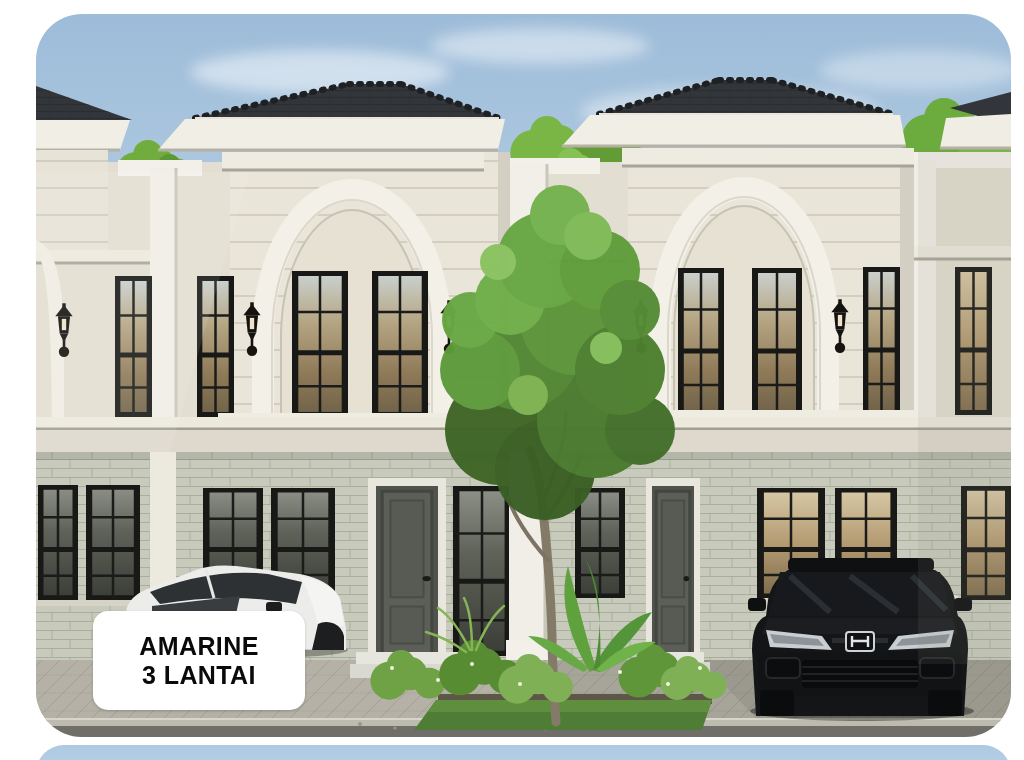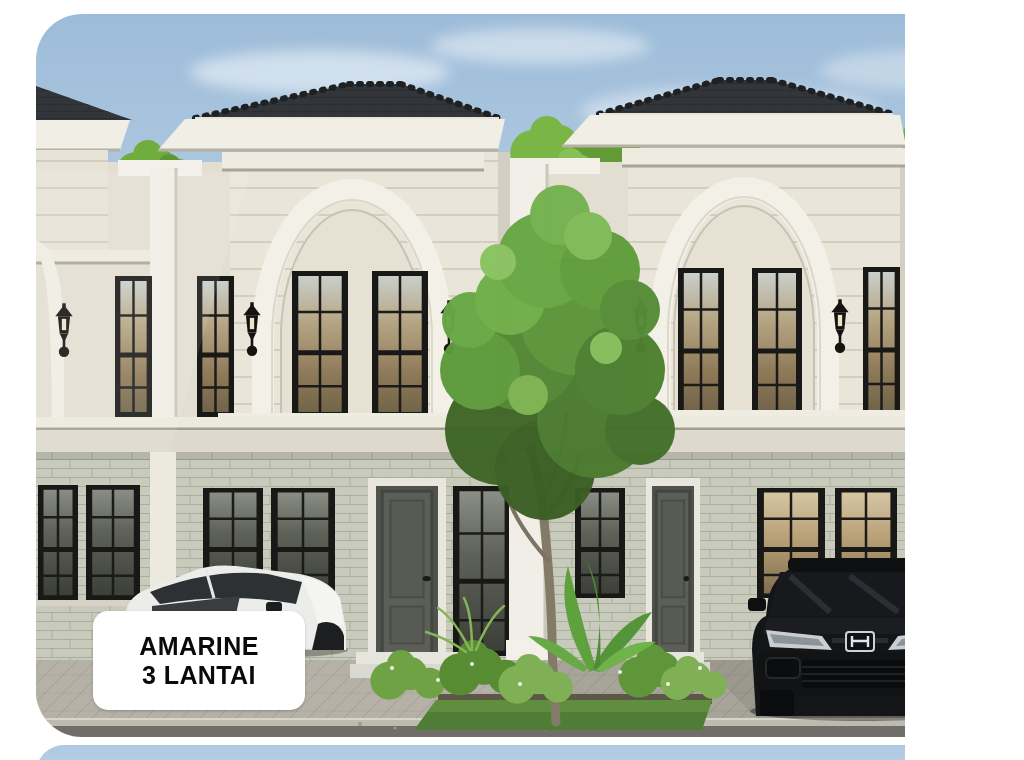--- a/index.html
+++ b/index.html
@@ -1,17 +1,17 @@
 <!DOCTYPE html>
 <html><head>
 <meta charset="utf-8">
 <style>
   html,body{margin:0;padding:0;background:#ffffff;}
-  .stage{position:relative;width:896px;height:760px;background:#ffffff;overflow:hidden;
-         font-family:"Liberation Sans",sans-serif;padding-left:9px;}
+  .stage{position:relative;width:1024px;height:760px;background:#ffffff;overflow:hidden;
+         font-family:"Liberation Sans",sans-serif;}
   .stage svg{position:absolute;left:0;top:0;}
   .badge{position:absolute;left:93px;top:611px;width:212px;height:99px;background:#ffffff;
          border-radius:15px;display:flex;flex-direction:column;align-items:center;
          justify-content:center;color:#0a0a0a;font-weight:bold;font-size:25px;line-height:29px;
          letter-spacing:.4px;text-align:center;box-shadow:0 1px 3px rgba(0,0,0,.18);}
 </style>
 </head>
 <body>
 
 <div class="stage">

